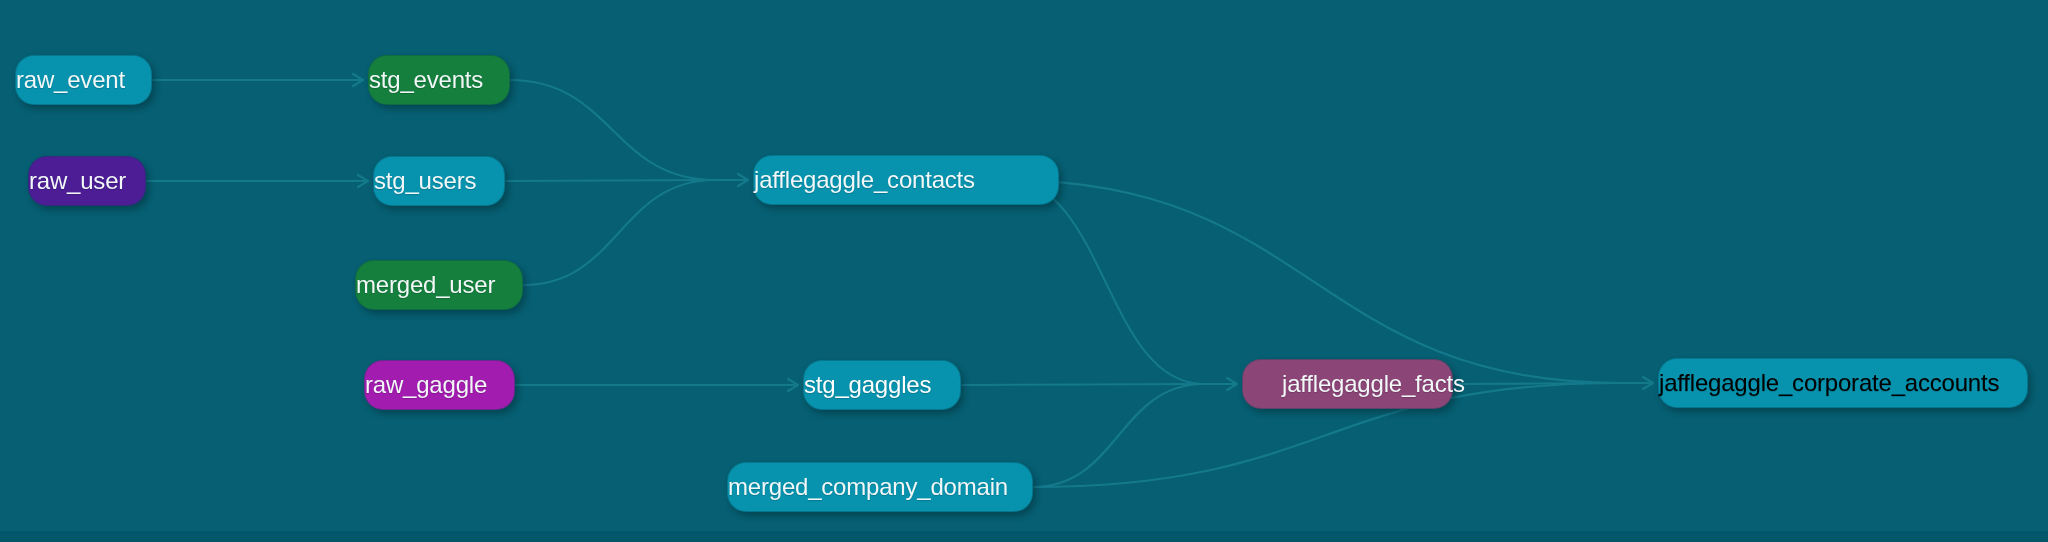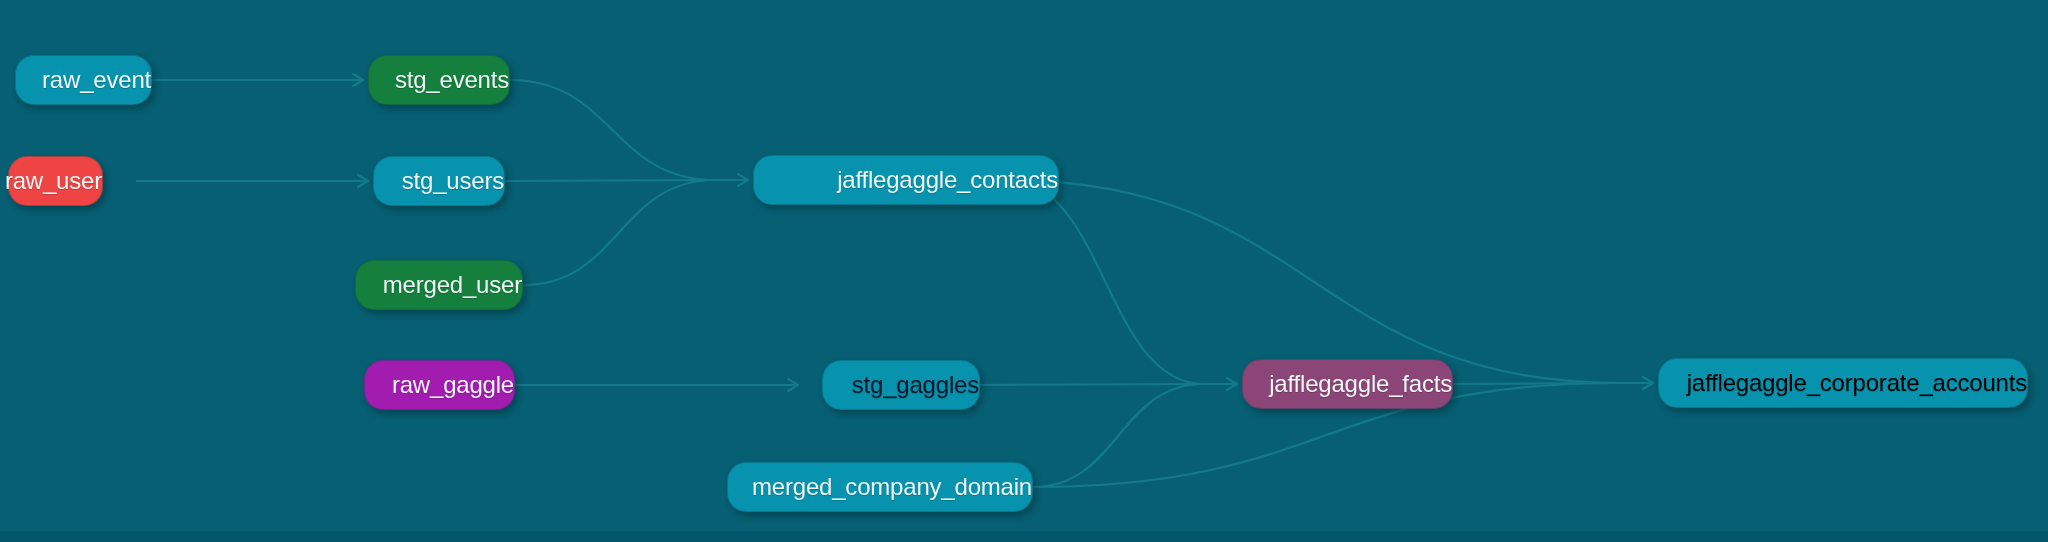--- a/index.html
+++ b/index.html
@@ -12,21 +12,21 @@
     width:2048px;height:542px;
     background:var(--bg,#065f72);
     overflow:hidden;
   }
   #edge-layer{
     position:absolute;left:0;top:0;width:2048px;height:542px;
     display:block;
   }
   .node{
     position:absolute;
-    display:flex;align-items:center;justify-content:flex-end;
+    display:flex;align-items:center;justify-content:flex-start;
     border-radius:19px;
     color:#f2f7f8;
     font-size:24px;
     letter-spacing:-0.2px;
     white-space:nowrap;
     box-shadow:3px 4px 6px rgba(2,42,52,0.45);
     border:1px solid rgba(5,70,84,0.35);
     box-sizing:border-box;
     cursor:pointer;
     text-shadow:0 1px 1px rgba(0,0,0,0.18);
@@ -64,36 +64,36 @@
       <path d="M1033,487 C1326.5,487 1326.5,383 1620,383" fill="none" stroke="#15798c" stroke-width="2.2"></path>
       <path d="M1620,383 L1653,383" fill="none" stroke="#15798c" stroke-width="2.2" marker-end="url(#arrow)"></path>
     </svg>
   <div id="nodes-layer">
       <div class="node model" style="left: 15px; top: 55px; width: 137px; height: 50px; background: rgb(7, 147, 174); color: rgb(242, 247, 248);">
         <span>raw_event</span>
       </div>
       <div class="node model" style="left: 368px; top: 55px; width: 142px; height: 50px; background: #15803d; color: rgb(242, 247, 248);">
         <span>stg_events</span>
       </div>
-      <div class="node model" style="left: 8px; top: 156px; width: 95px; height: 50px; background: #ef4444; color: rgb(242, 247, 248);">
+      <div class="node model" style="left: 28px; top: 156px; width: 118px; height: 50px; background: #4c1d95; color: rgb(242, 247, 248);">
         <span>raw_user</span>
       </div>
       <div class="node model" style="left: 373px; top: 156px; width: 132px; height: 50px; background: rgb(7, 147, 174); color: rgb(242, 247, 248);">
         <span>stg_users</span>
       </div>
       <div class="node model" style="left: 753px; top: 155px; width: 306px; height: 50px; background: rgb(7, 147, 174); color: rgb(242, 247, 248);">
         <span>jafflegaggle_contacts</span>
       </div>
       <div class="node model" style="left: 355px; top: 260px; width: 168px; height: 50px; background: #15803d; color: rgb(242, 247, 248);">
         <span>merged_user</span>
       </div>
       <div class="node model" style="left: 364px; top: 360px; width: 151px; height: 50px; background: #a21caf; color: rgb(242, 247, 248);">
         <span>raw_gaggle</span>
       </div>
-      <div class="node model" style="left: 803px; top: 360px; width: 158px; height: 50px; background: rgb(7, 147, 174); color: #0f172a; margin-left: 19px;">
+      <div class="node model" style="left: 803px; top: 360px; width: 158px; height: 50px; background: rgb(7, 147, 174); color: #ffffff;">
         <span>stg_gaggles</span>
       </div>
       <div class="node highlight" style="left: 1242px; top: 359px; width: 211px; height: 50px; background: rgb(139, 69, 119); color: rgb(242, 247, 248);">
         <span>jafflegaggle_facts</span>
       </div>
       <div class="node model" style="left: 1658px; top: 358px; width: 370px; height: 50px; background: rgb(7, 147, 174); color: #000000;">
         <span>jafflegaggle_corporate_accounts</span>
       </div>
       <div class="node model" style="left: 727px; top: 462px; width: 306px; height: 50px; background: rgb(7, 147, 174); color: rgb(242, 247, 248);">
         <span>merged_company_domain</span>

